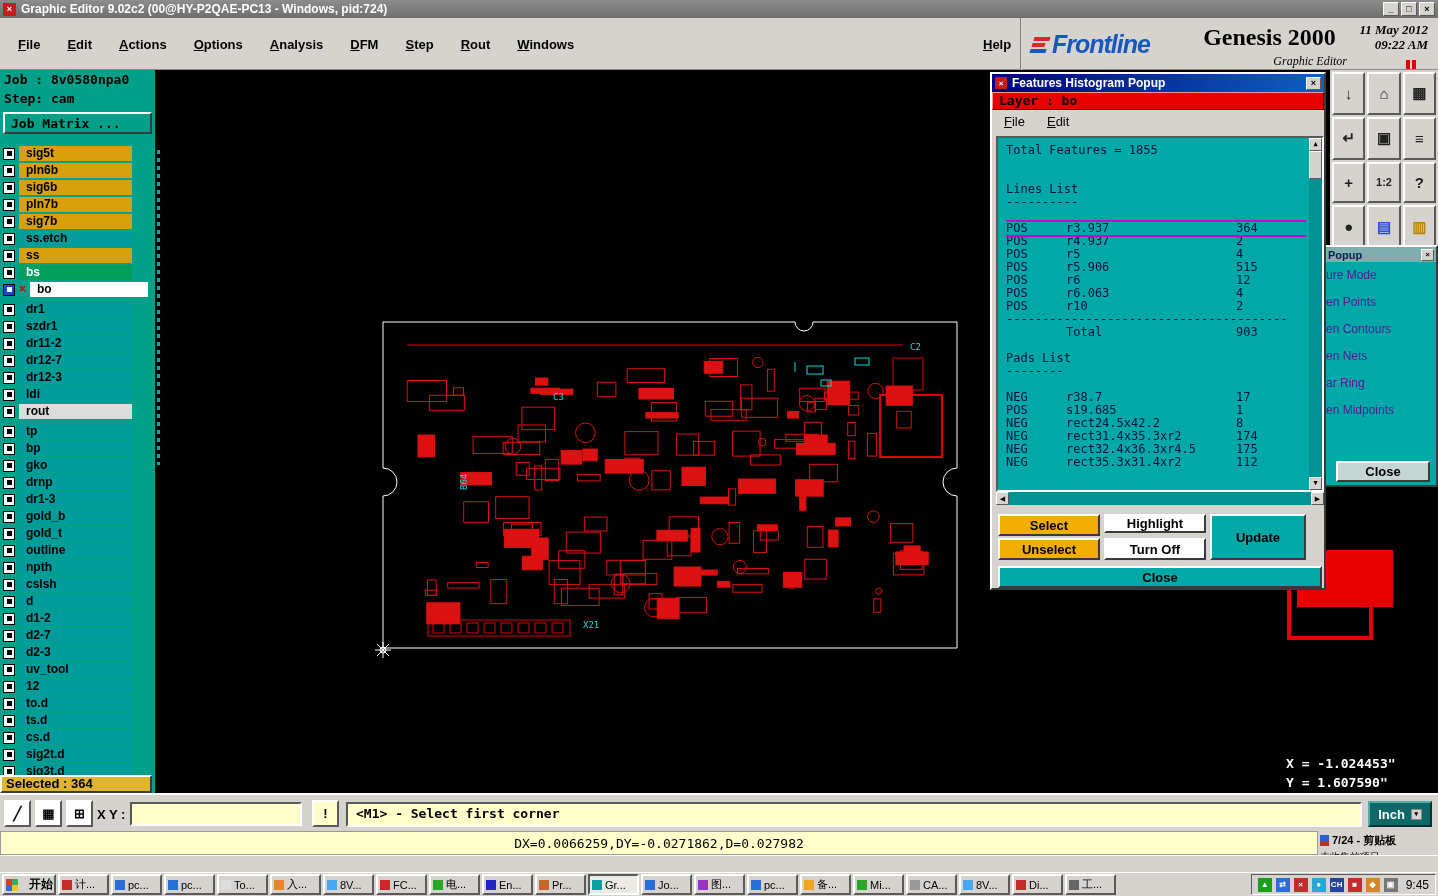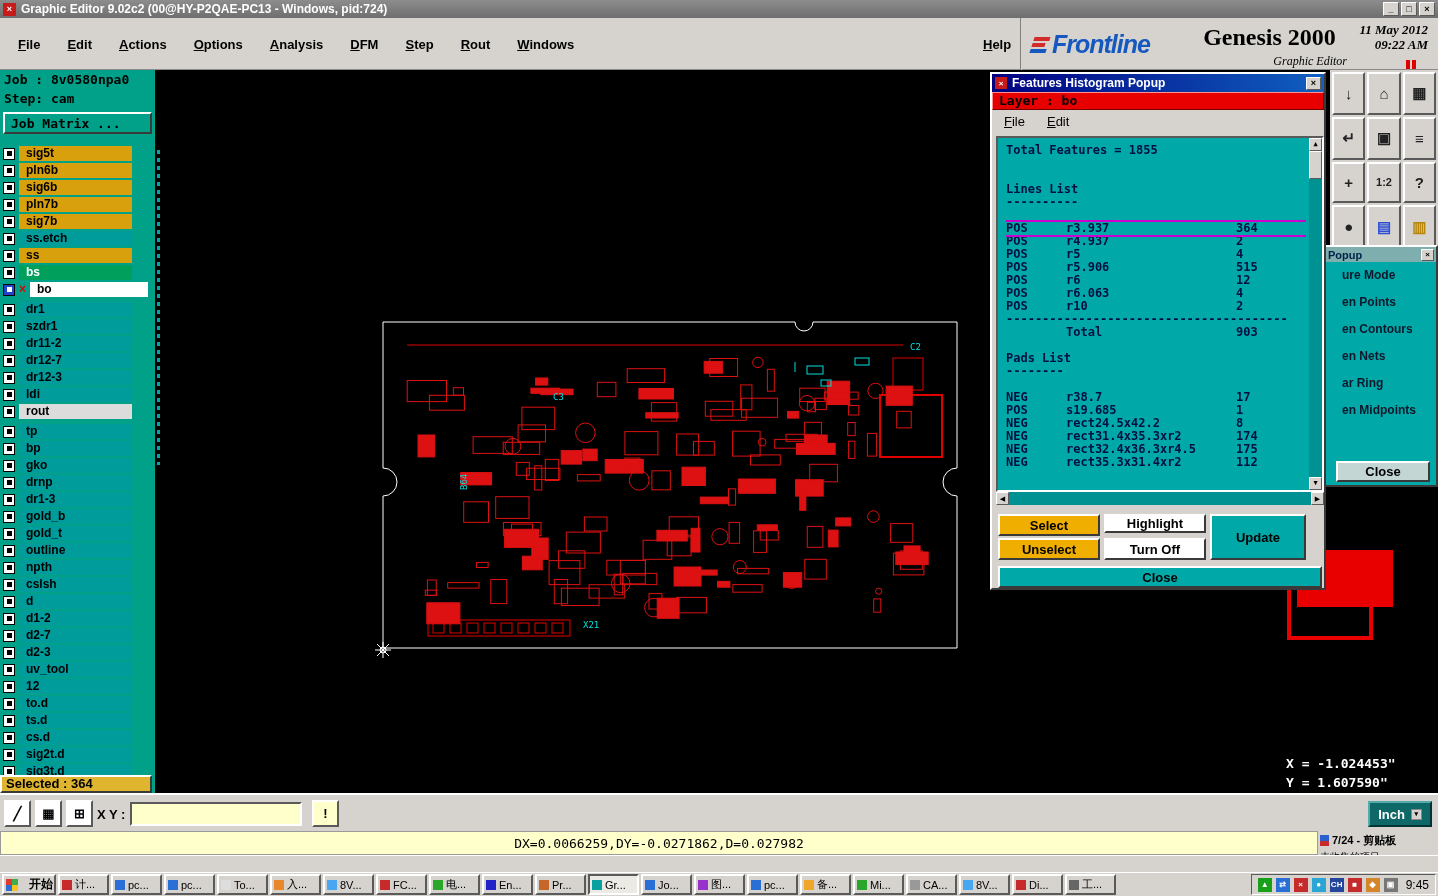--- a/index.html
+++ b/index.html
@@ -57,37 +57,37 @@
 #list-scroll{left:157px;top:150px;width:3px;height:315px;background:repeating-linear-gradient(#00a8a8 0 4px,transparent 4px 8px)}
 
 
 #right-col{left:1330px;top:70px;width:108px;height:723px;background:#000}
 #right-toolbar{position:absolute;left:0;top:0;width:108px;height:180px;background:#d6d3ce;display:grid;grid-template-columns:repeat(3,1fr);gap:2px;padding:2px}
 .tool-btn{border:2px solid;border-color:#fff #5a5a5a #5a5a5a #fff;background:#d6d3ce;display:flex;align-items:center;justify-content:center;font-size:15px;font-weight:bold;color:#222}
 #side-popup{left:1322px;top:245px;width:116px;height:242px;background:#00a8a8;border:2px solid;border-color:#fff #3a3a3a #3a3a3a #fff}
 #sp-title{height:15px;background:#7fae AE}
 #sp-title{height:15px;background:#7faeae;color:#00224a;font-weight:bold;font-size:11px;display:flex;align-items:center;padding:0 2px 0 4px}
 #sp-x{margin-left:auto;width:13px;height:12px;border-width:1px;font-size:8px;display:flex;align-items:center;justify-content:center;color:#000}
-.popup-item{height:27px;line-height:27px;font-weight:bold;font-size:12px;color:#0f172a;padding-left:18px;white-space:nowrap}
+.popup-item{height:27px;line-height:27px;font-weight:normal;font-size:12px;color:#4c1d95;padding-left:2px;white-space:nowrap}
 #sp-close{position:absolute;left:12px;top:214px;width:94px;height:21px;border:2px solid;border-color:#fff #3a3a3a #3a3a3a #fff;background:#c4d6d4;font-weight:bold;font-size:13px;display:flex;align-items:center;justify-content:center}
 #preview{left:1282px;top:540px;width:156px;height:213px;background:#000;overflow:hidden}
 #pv-fill{position:absolute;left:15px;top:10px;width:96px;height:57px;background:#e80000}
 #pv-outline{position:absolute;left:5px;top:38px;width:86px;height:62px;border:4px solid #e80000}
 #pv-tick{position:absolute;left:91px;top:62px;width:14px;height:4px;background:#e80000}
 #coords{left:1282px;top:753px;width:156px;height:40px;background:#000;color:#fff;font-family:"DejaVu Sans Mono",monospace;font-weight:bold;font-size:13px;line-height:19px;padding:1px 4px}
 
 
 #dialog{left:990px;top:72px;width:336px;height:518px;background:#d6d3ce;border:2px solid;border-color:#fff #3a3a3a #3a3a3a #fff}
 #dlg-title{height:18px;background:linear-gradient(90deg,#000080,#1060c0);color:#fff;font-weight:bold;font-size:12px;display:flex;align-items:center;padding:0 3px 0 3px}
 #dlg-ico{width:12px;height:12px;background:#c61b1b;color:#fff;font-size:8px;font-weight:bold;display:flex;align-items:center;justify-content:center;margin-right:5px}
 #dlg-x{margin-left:auto;width:15px;height:13px;border-width:1px;font-size:9px;font-weight:bold;display:flex;align-items:center;justify-content:center;color:#000}
 #dlg-red{height:18px;background:#e80000;border:1px solid;border-color:#ff9090 #700 #700 #ff9090;font-family:"DejaVu Sans Mono",monospace;font-weight:bold;font-size:13px;line-height:16px;padding-left:6px;color:#000}
 #dlg-menu{height:22px;display:flex;align-items:center;gap:22px;padding-left:12px}
 #dlg-menu .menu-item{font-weight:normal;font-size:13px}
-#dlg-content{position:absolute;left:4px;top:62px;width:328px;height:356px;background:#00a8a8;color:#001040;font-family:"DejaVu Sans Mono",monospace;font-weight:bold;font-size:12px;line-height:13px}
+#dlg-content{position:absolute;left:4px;top:62px;width:328px;height:356px;background:#00a8a8;color:#001040;font-family:"DejaVu Sans Mono",monospace;font-weight:normal;font-size:12px;line-height:13px}
 #dlg-text{position:absolute;left:8px;top:6px;right:16px;bottom:2px;overflow:hidden}
 .hrow{display:flex;height:13px}
 .hrow.hl{outline:2px solid #cc00cc}
 .hpol{width:60px}.hsym{width:170px}.hcnt{flex:1}
 .sp26{height:26px}.sp13{height:13px}
 #vscroll{position:absolute;right:0;top:0;width:13px;height:100%;background:#0092 92}
 #vscroll{position:absolute;right:0;top:0;width:13px;height:100%;background:#009292;display:flex;flex-direction:column}
 .scr-btn{width:13px;height:13px;border:1px solid;border-color:#fff #5a5a5a #5a5a5a #fff;background:#d6d3ce;font-size:7px;color:#000;display:flex;align-items:center;justify-content:center;flex:none}
 #vthumb{width:13px;height:28px;border:1px solid;border-color:#fff #5a5a5a #5a5a5a #fff;background:#d6d3ce}
 #hscroll{position:absolute;left:4px;top:418px;width:328px;height:13px;background:#009292;display:flex}
@@ -725,20 +725,21 @@
   <div class="dlg-btn btn-teal" style="left:6px;top:492px;width:324px;height:22px">Close</div>
 </div>
 
 <div id="bottom-bar" class="abs">
   <span class="small-btn" style="left:4px">╱</span>
   <span class="small-btn" style="left:35px">▦</span>
   <span class="small-btn" style="left:66px">⊞</span>
   <span id="xy-label">X Y :</span>
   <input id="xy-input" value="" style="">
   <span id="alert-btn" class="small-btn">!</span>
+  <div id="prompt">&lt;M1&gt; - Select first corner</div>
   <div id="units-btn">
     <span>Inch</span>
     <span id="units-dd">▾</span>
   </div>
 </div>
 <div id="delta-strip" class="abs">DX=0.0066259,DY=-0.0271862,D=0.027982</div>
 <div id="clip-note" class="abs">
   <div id="clip-line1">
     <span id="clip-ico"></span>
     <span>7/24 - 剪贴板</span>

